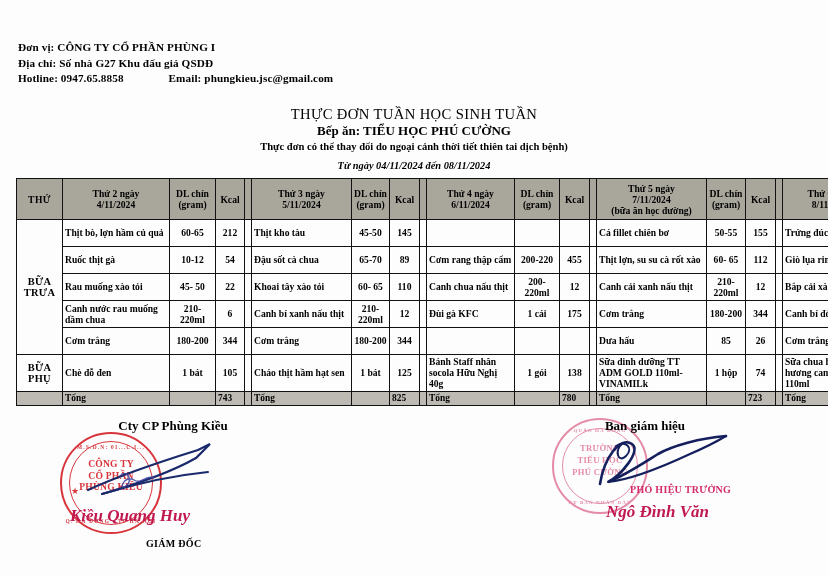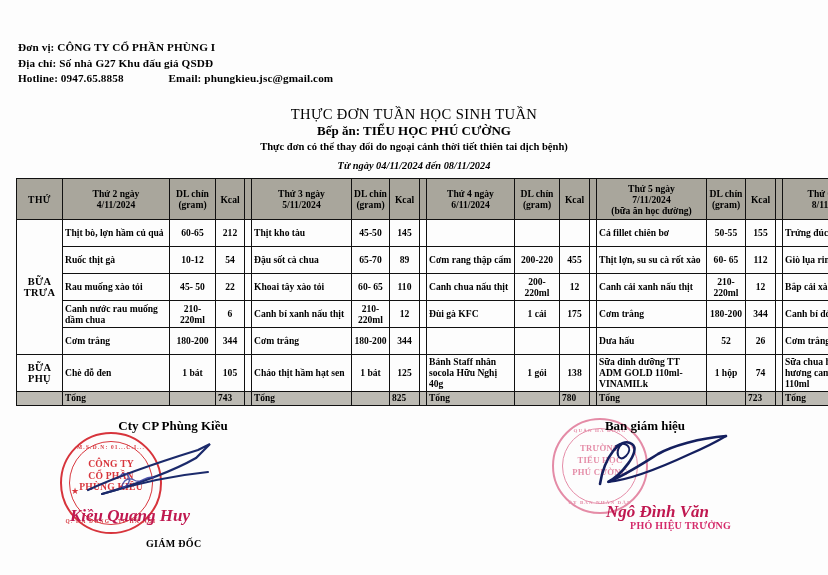--- a/index.html
+++ b/index.html
@@ -232,21 +232,21 @@
   .stamp-arc-r.bot { bottom: 7px; }
 
   .sig-title {
     position: absolute;
     font-size: 10px;
     font-weight: bold;
     letter-spacing: 0.3px;
     z-index: 6;
   }
   .sig-title-left { left: 128px; top: 72px; margin-top: 48px; }
-  .sig-title-right { left: 110px; top: 66px; color: #d42a6a; margin-top: 36px; }
+  .sig-title-right { left: 110px; top: 66px; color: #d42a6a; }
 
   .sig-name {
     position: absolute;
     font-family: "Liberation Serif", serif;
     font-style: italic;
     font-weight: bold;
     font-size: 17px;
     color: #c01850;
     z-index: 6;
     white-space: nowrap;
@@ -454,21 +454,21 @@
         <td class="spacer"></td>
         <td class="c-dish">Cơm trắng</td>
         <td class="c-dl">180-200</td>
         <td class="c-kcal">344</td>
         <td class="spacer"></td>
         <td class="c-dish"></td>
         <td class="c-dl"></td>
         <td class="c-kcal"></td>
         <td class="spacer"></td>
         <td class="c-dish">Dưa hấu</td>
-        <td class="c-dl">52</td>
+        <td class="c-dl">85</td>
         <td class="c-kcal">26</td>
         <td class="spacer"></td>
         <td class="c-dish">Cơm trắng</td>
 
       </tr>
 
       <tr class="row-snack">
         <td class="c-meal">
           <span>BỮA</span><br>
           <span>PHỤ</span>

